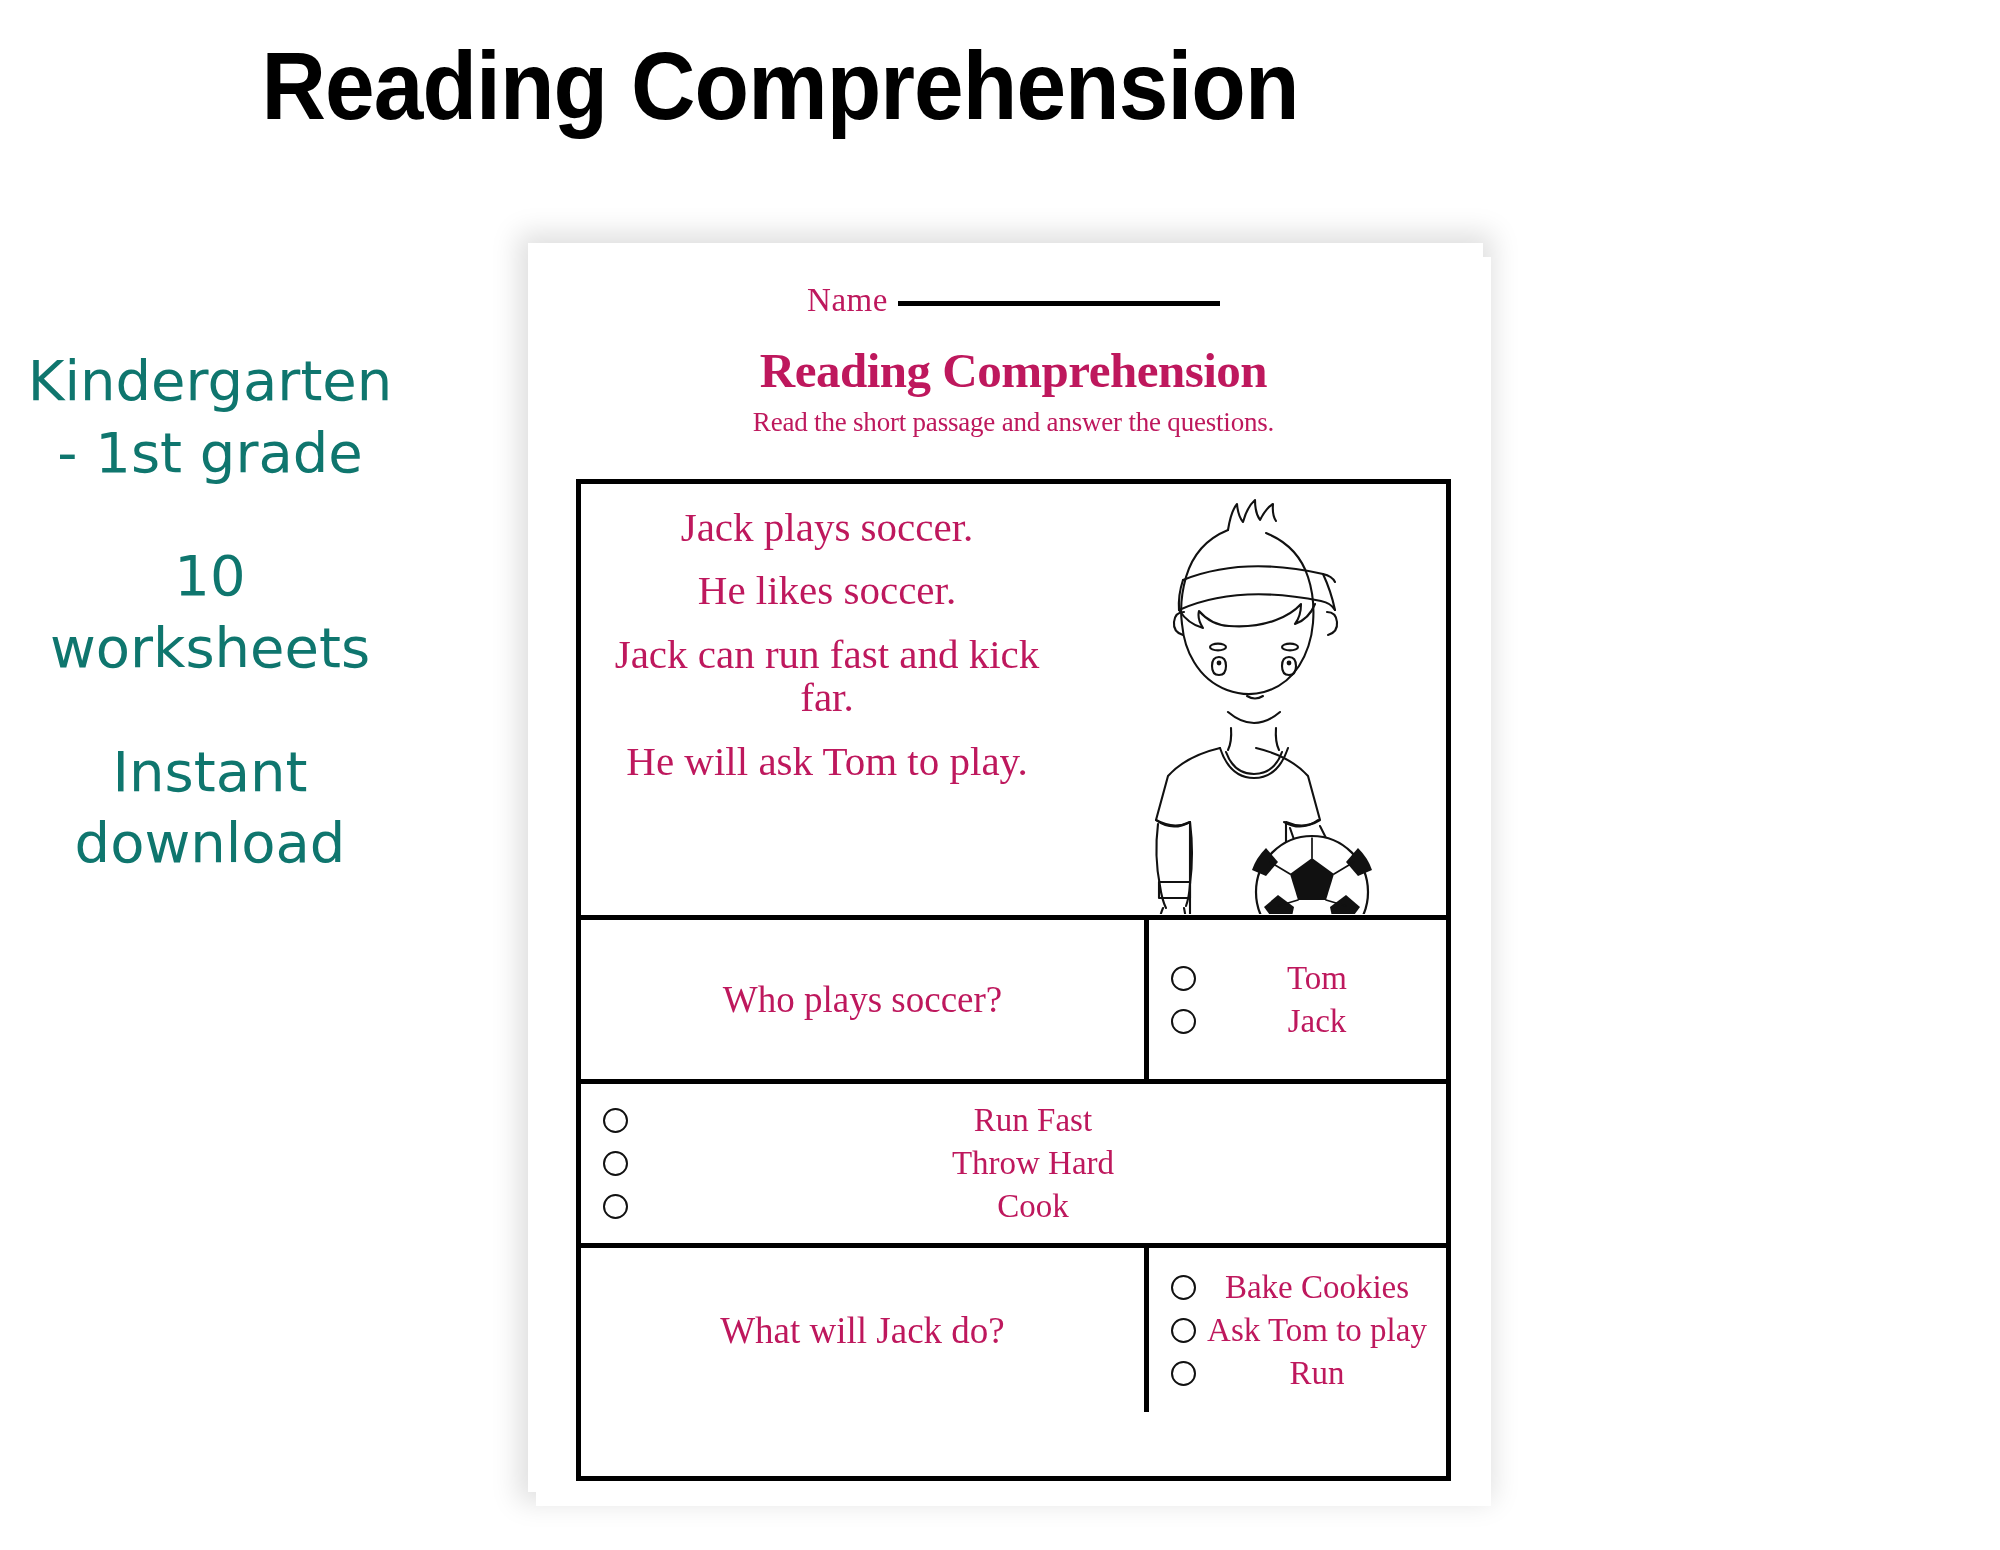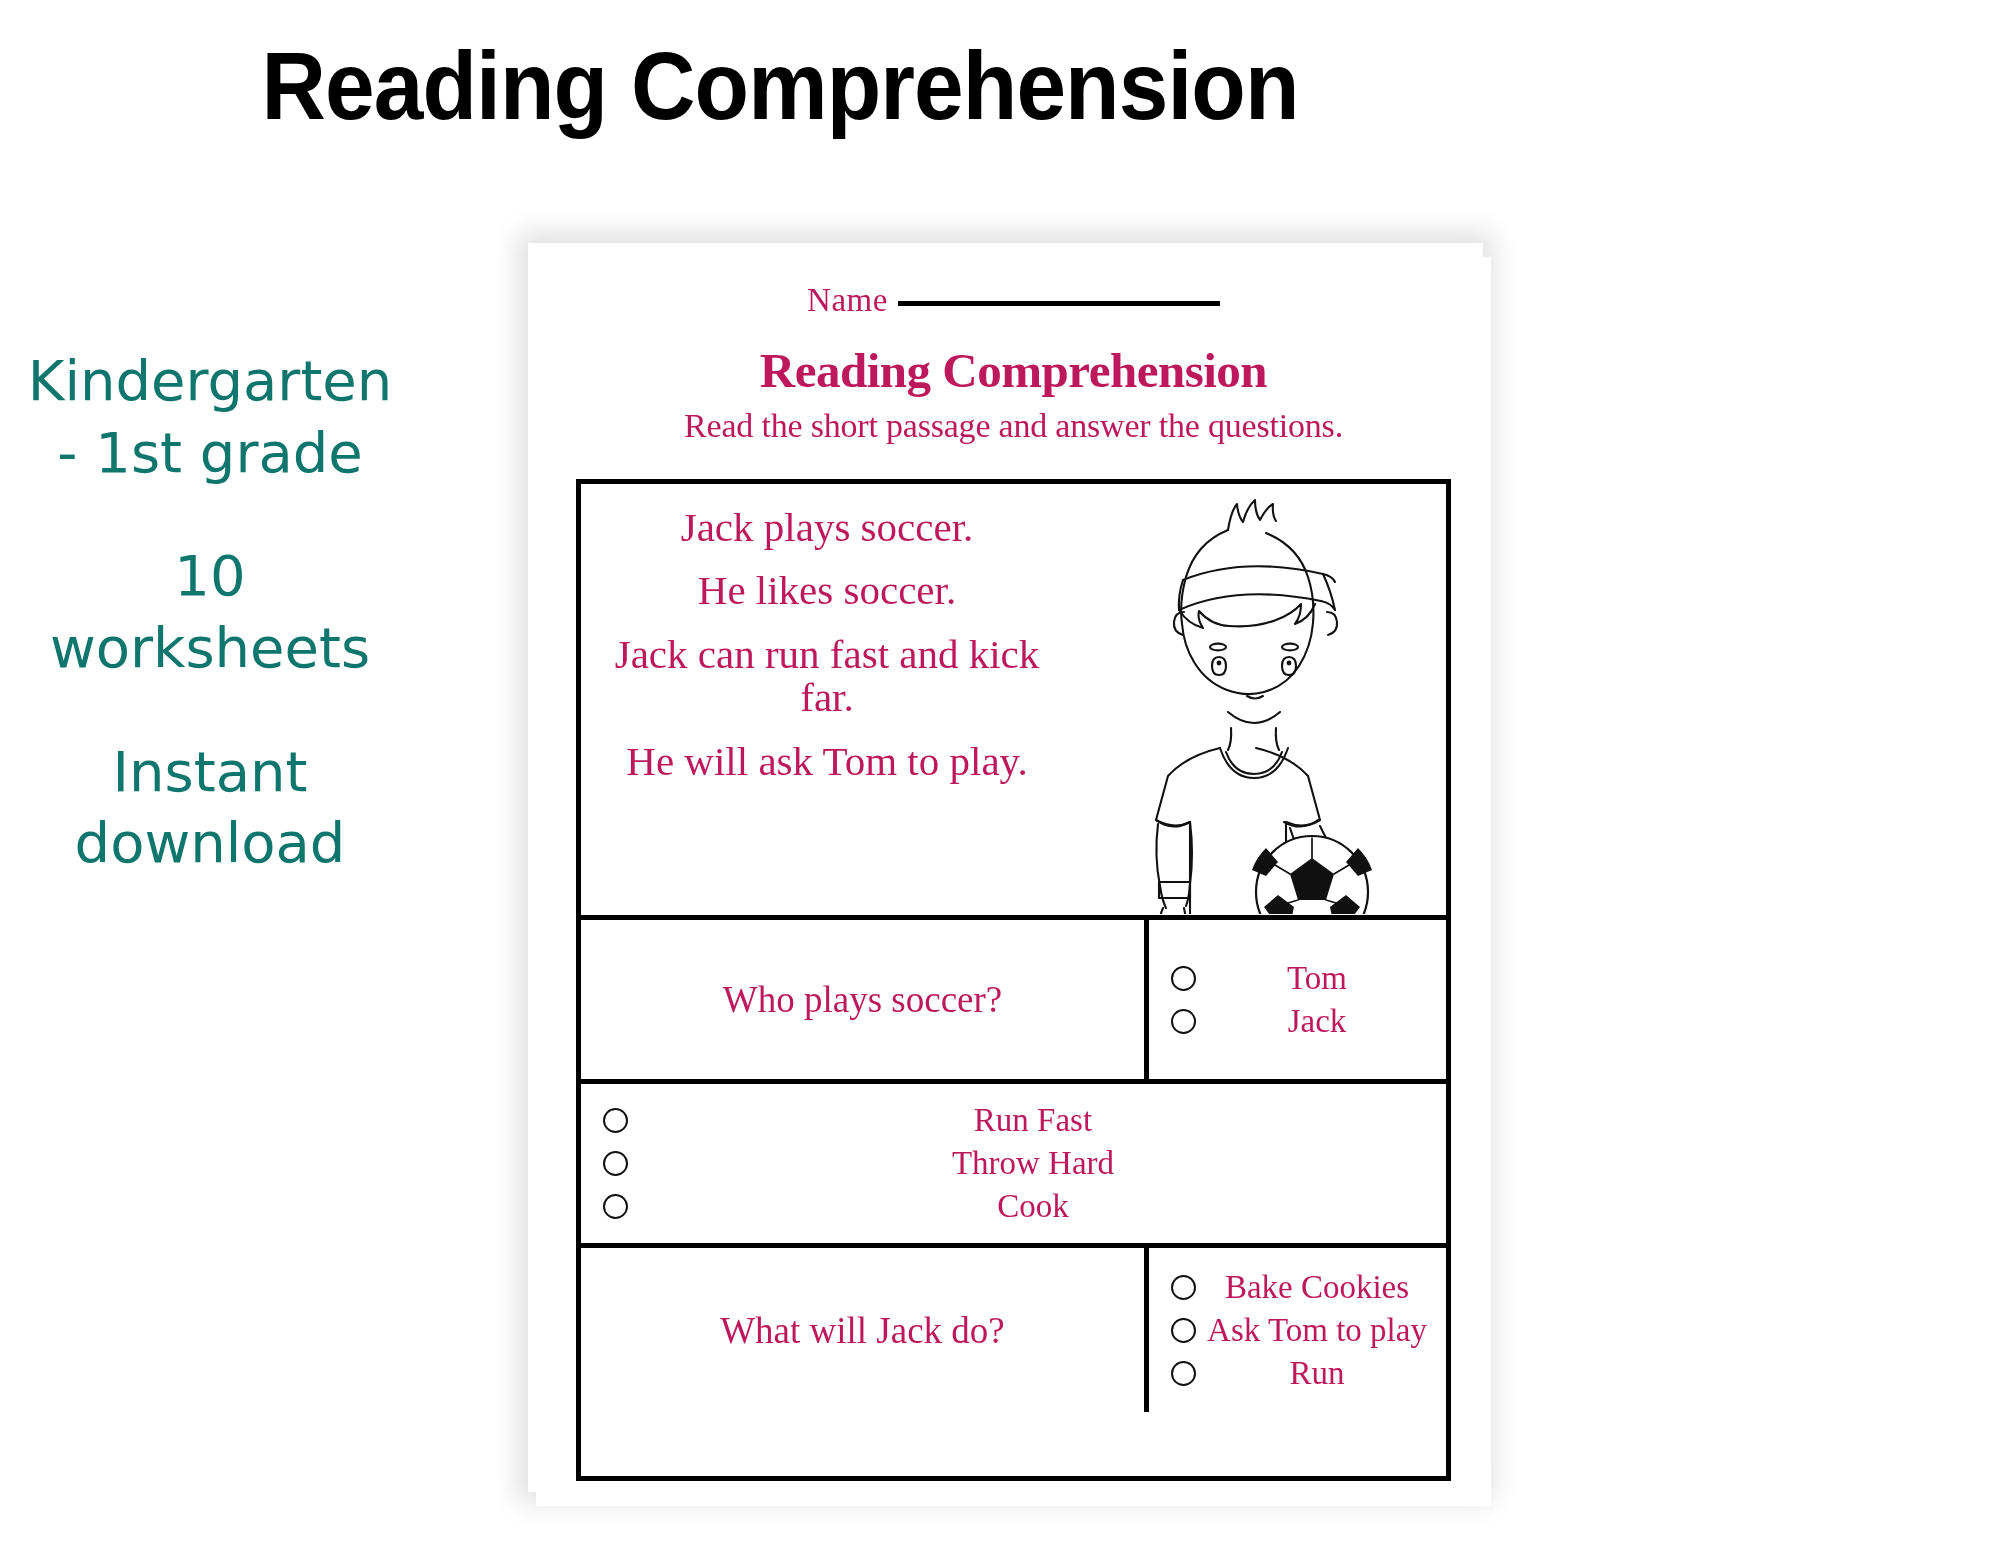--- a/index.html
+++ b/index.html
@@ -104,21 +104,21 @@
     letter-spacing: -0.5px;
     white-space: nowrap;
   }
   .ws-subtitle {
     position: absolute;
     left: 0;
     top: 150px;
     width: 100%;
     text-align: center;
     font-family: "Liberation Serif", serif;
-    font-size: 34px;
+    font-size: 27px;
     letter-spacing: -0.2px;
     white-space: nowrap;
   }
 
   
   .ws-table {
     position: absolute;
     left: 40px;
     top: 222px;
     width: 875px;

